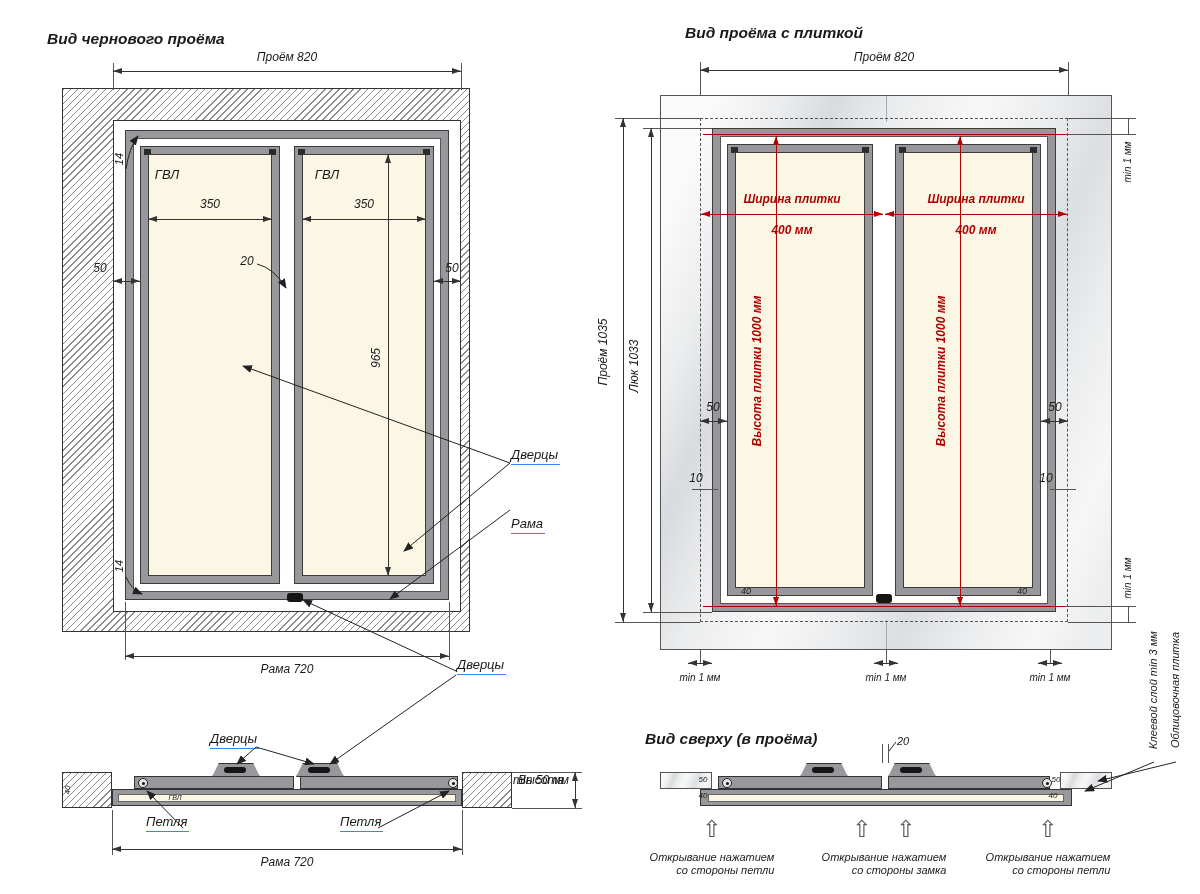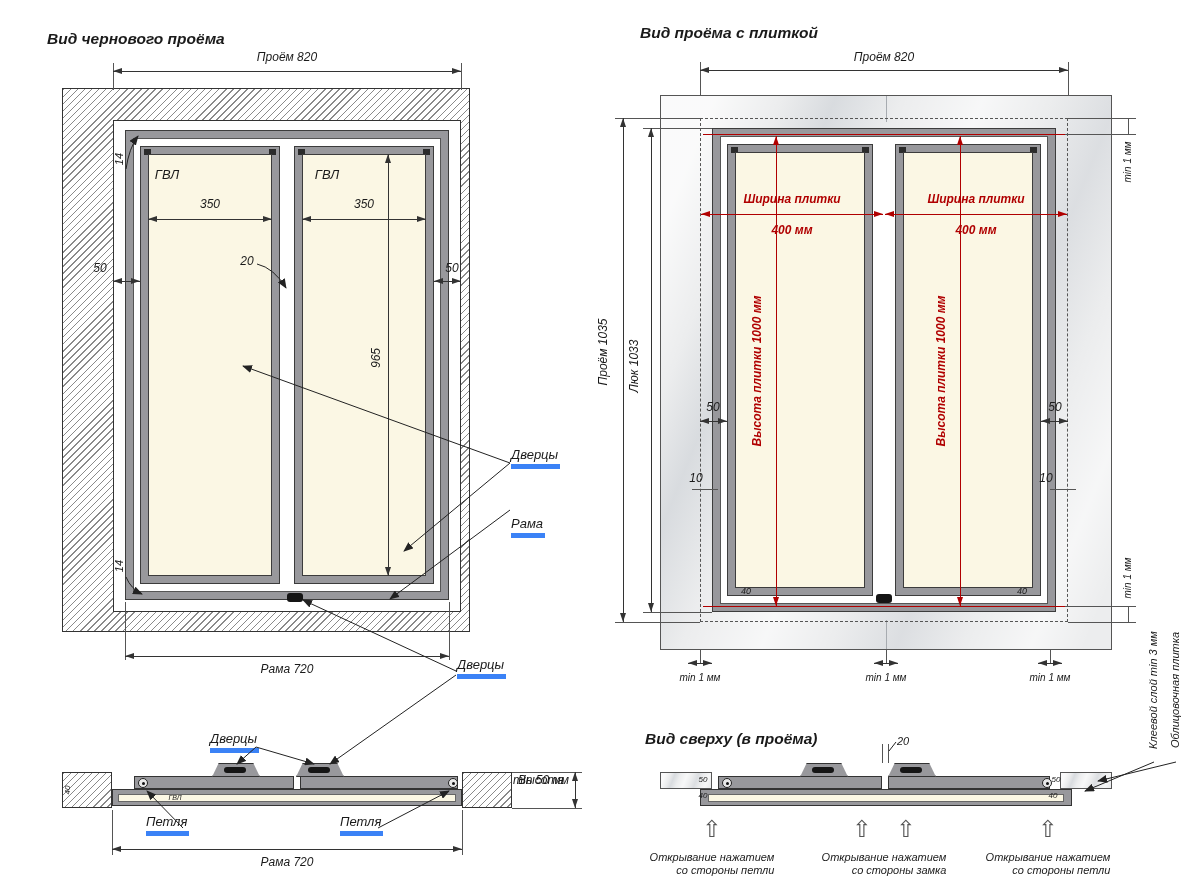--- a/index.html
+++ b/index.html
@@ -6,21 +6,21 @@
   html,body { background:#ffffff; }
   .canvas { position:relative; width:1200px; height:894px; background:#fff;
             font-family:"Liberation Sans","DejaVu Sans",sans-serif; color:#1a1a1a; overflow:hidden; }
   .lbl { position:absolute; font-style:italic; font-size:13px; line-height:1.2; white-space:nowrap; }
   .c   { transform:translate(-50%,-50%); }
   .rot { transform:translate(-50%,-50%) rotate(-90deg); }
   .title { font-weight:bold; font-size:15.5px; }
   .red { color:#b00000; font-weight:bold; }
   .f12{font-size:12px}.f11{font-size:11px}.f10{font-size:10px}.f9{font-size:9px}.f8{font-size:8px}.f7{font-size:7px}
   .pre { white-space:pre-line; text-align:right; }
-  .ul { border-bottom:5px solid #3b82f6; padding:0 2px 1px 0; }
+  .ul { border-bottom:1px solid #3b82f6; padding:0 2px 1px 0; }
   .hatch { position:absolute; border:1px solid #333; background-color:#fff;
            background-image:repeating-linear-gradient(135deg,#8a8a8a 0,#8a8a8a 1px,transparent 1px,transparent 5px); }
   .white-rect { position:absolute; background:#fff; border:1px solid #333; }
   .frame { position:absolute; background:#98989c; border:1px solid #3c3c3c; }
   .frame-in { position:absolute; background:#fff; border:1px solid #555; }
   .leaf { position:absolute; background:#98989c; border:1px solid #3c3c3c; }
   .leaf::before,.leaf::after{content:"";position:absolute;top:2px;width:7px;height:6px;background:#2b2b2b;}
   .leaf::before{left:3px}.leaf::after{right:3px}
   .panel { position:absolute; background:#fbf7e4; border:1px solid #3c3c3c; }
   .tile { position:absolute; background-color:#ecedee; border:1px solid #555;
@@ -132,21 +132,21 @@
   <div class="xl-v" style="left:462px;top:810px;height:45px"></div>
   <div class="dim-h" style="left:112px;top:849px;width:350px"></div>
   <div class="lbl c f12" style="left:287px;top:862px">Рама 720</div>
 
   <div class="xl-h" style="left:512px;top:772px;width:70px"></div>
   <div class="xl-h" style="left:512px;top:808px;width:70px"></div>
   <div class="dim-v" style="left:575px;top:772px;height:36px"></div>
   <div class="lbl c f12" style="left:541px;top:780px">Высота</div>
   <div class="lbl c f12" style="left:541px;top:780px">min 50 мм</div>
 
-  <div class="lbl title" style="left:640px;top:24px">Вид проёма с плиткой</div>
+  <div class="lbl title" style="left:685px;top:24px">Вид проёма с плиткой</div>
 
   <div class="tile" style="left:660px;top:95px;width:452px;height:555px"></div>
   <div class="xl-v joint" style="left:886px;top:96px;height:26px"></div>
   <div class="xl-v joint" style="left:886px;top:620px;height:29px"></div>
 
   <div class="dashed" style="left:700px;top:118px;width:368px;height:504px"></div>
   <div class="frame" style="left:712px;top:128px;width:344px;height:484px"></div>
   <div class="frame-in" style="left:720px;top:136px;width:328px;height:468px"></div>
   <div class="leaf" style="left:727px;top:144px;width:146px;height:452px"></div>
   <div class="leaf" style="left:895px;top:144px;width:146px;height:452px"></div>

